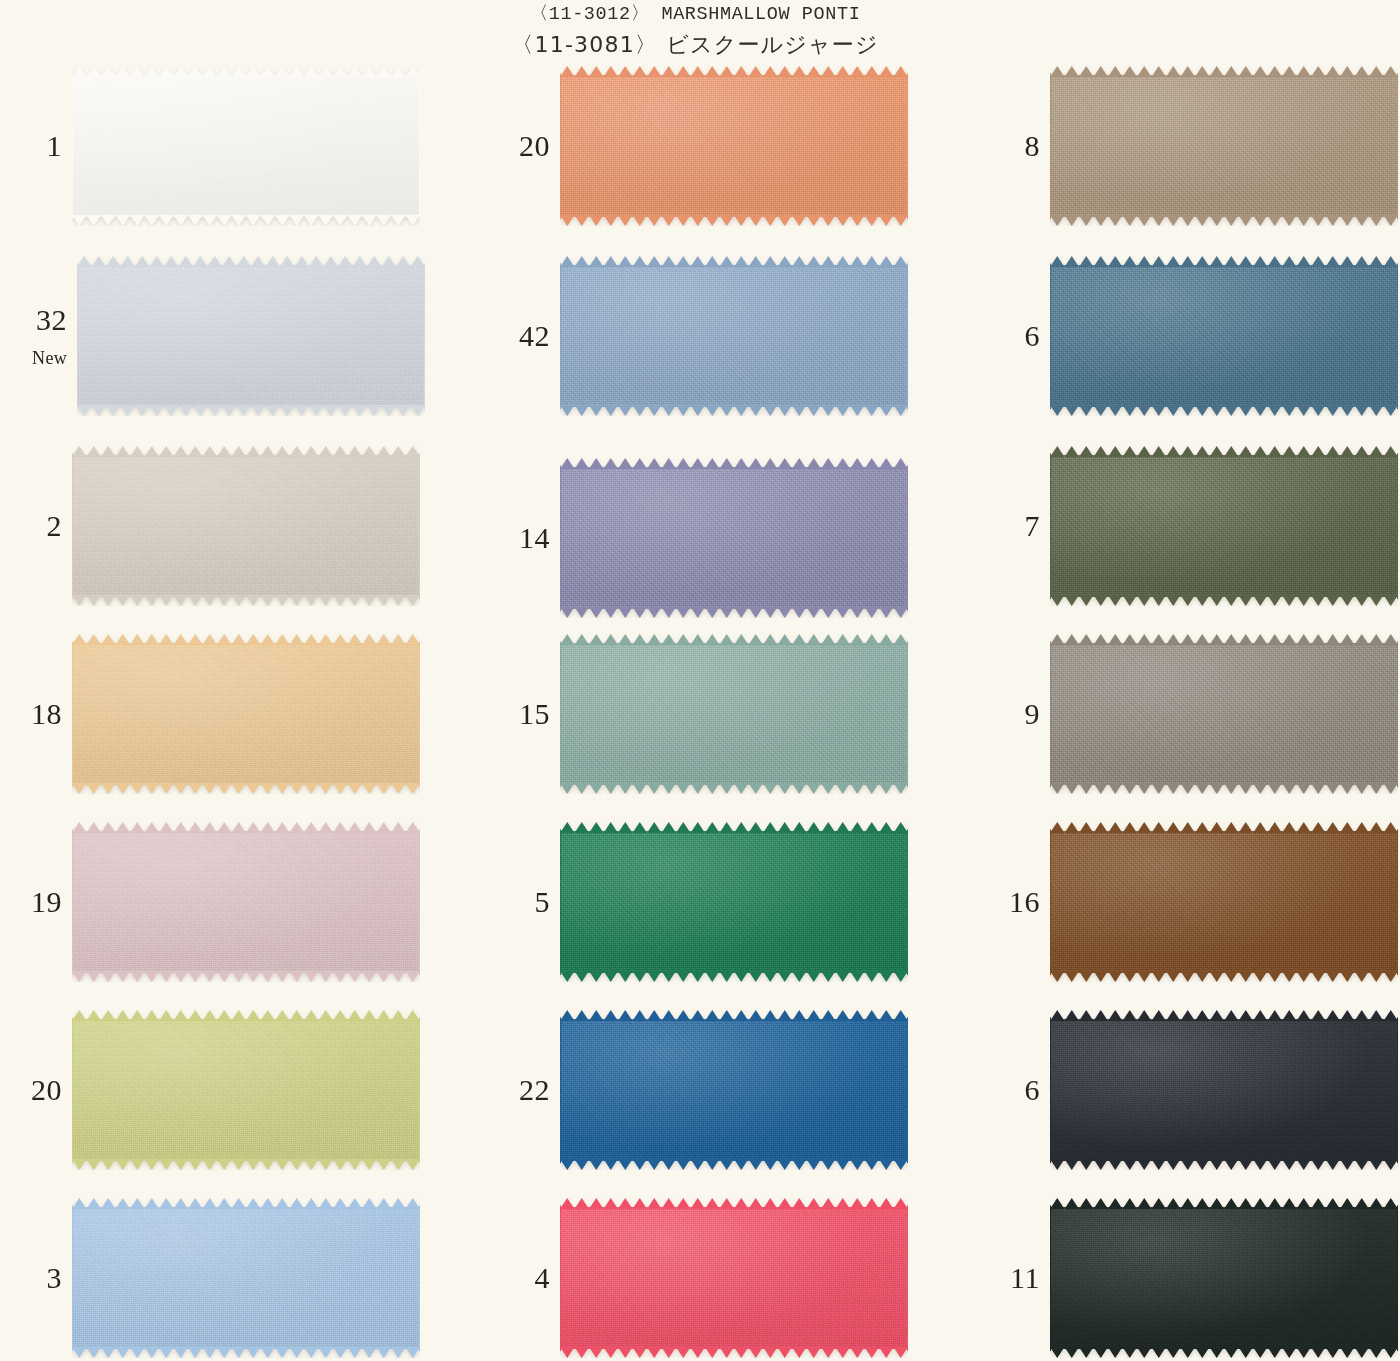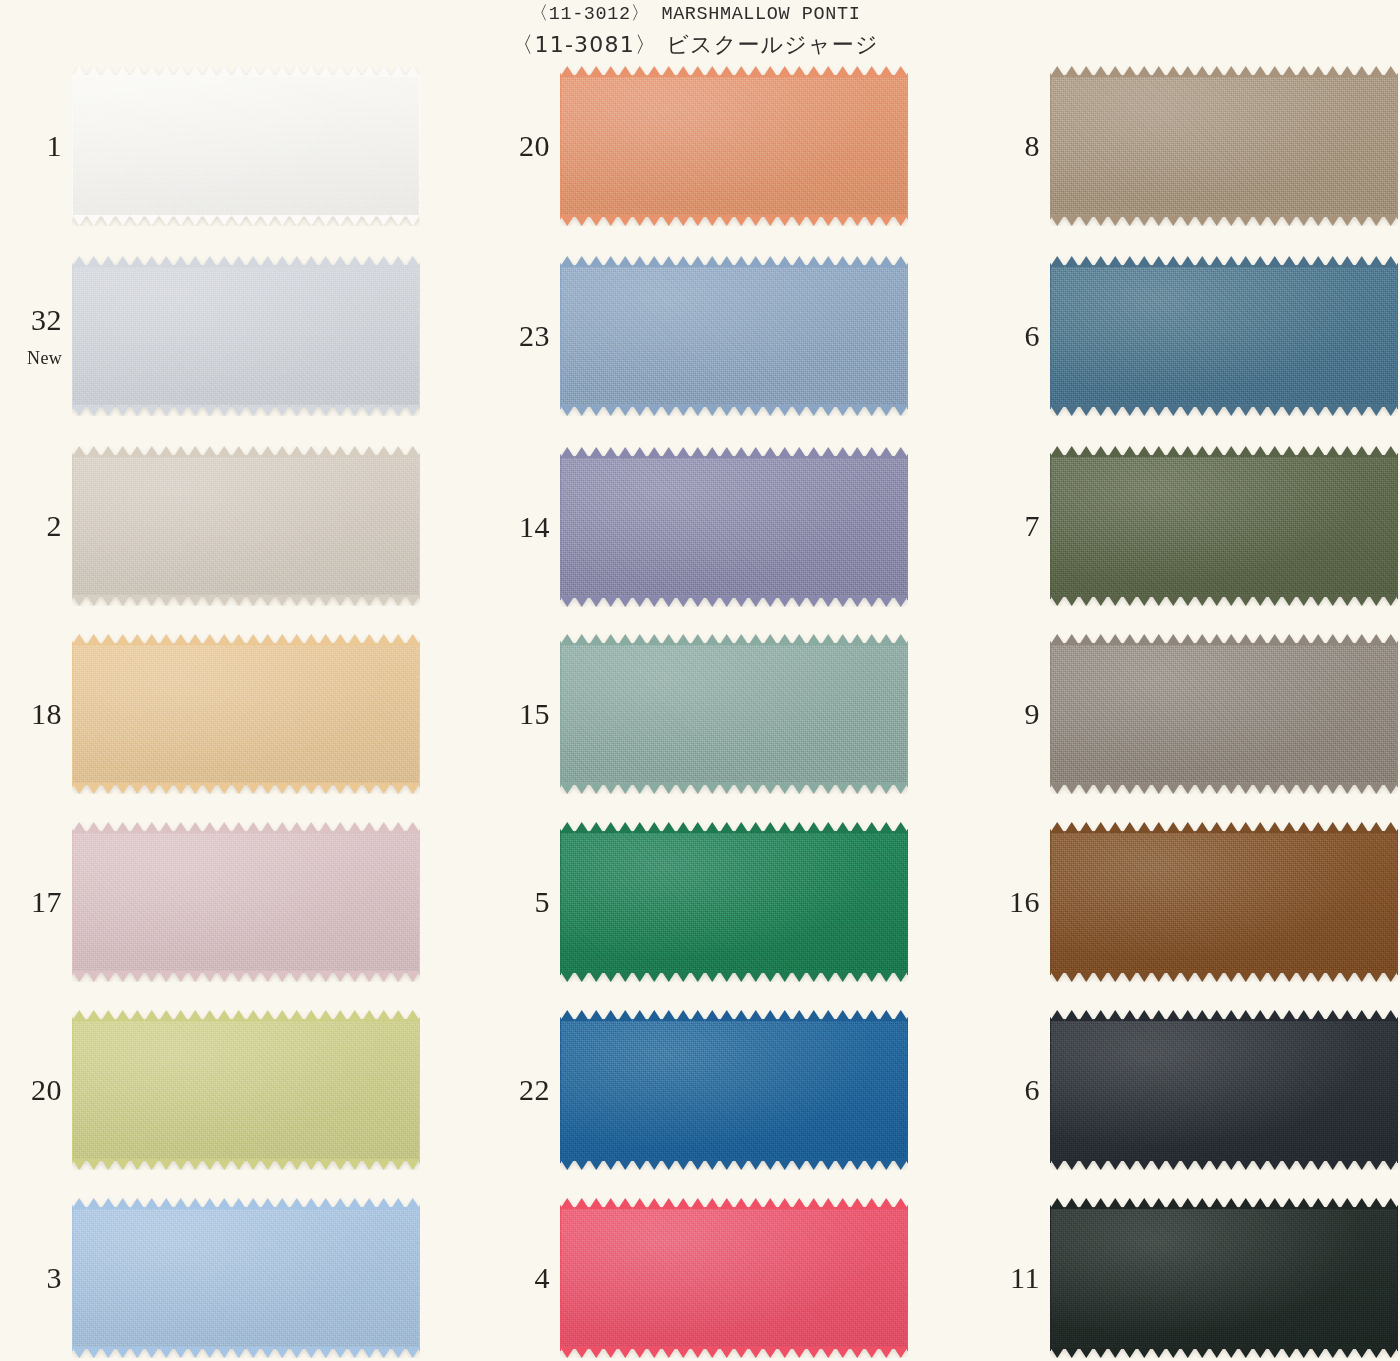--- a/index.html
+++ b/index.html
@@ -196,21 +196,21 @@
               </svg>
             </div>
             <div class="sideZig r">
               <svg viewBox="0 0 7 146" preserveAspectRatio="none">
             <path d="M0,0 L7,6.5 L0,13 L7,19.5 L0,26 L7,32.5 L0,39 L7,45.5 L0,52 L7,58.5 L0,65 L7,71.5 L0,78 L7,84.5 L0,91 L7,97.5 L0,104 L7,110.5 L0,117 L7,123.5 L0,130 L7,136.5 L0,143 L7,149.5 L0,156 L0,146 Z" fill="#fbfaf6"></path>
               </svg>
             </div>
           </div>
         </div>
       </div>
-      <div class="swatch-row" style="top: 250px;">
+      <div class="swatch-row" style="top: 250px; justify-content: center;">
         <div class="swatch-label">
           <span class="num">32</span>
           <span class="sub">New</span>
         </div>
         <div class="swatch">
           <div class="swatch-fabric">
             <div class="fab" style="background: rgb(211, 215, 222);"></div>
             <div class="zig top">
               <svg viewBox="0 0 348 11" preserveAspectRatio="none">
             <path d="M0,11 L7.25,0 L14.5,11 L21.75,0 L29,11 L36.25,0 L43.5,11 L50.75,0 L58,11 L65.25,0 L72.5,11 L79.75,0 L87,11 L94.25,0 L101.5,11 L108.75,0 L116,11 L123.25,0 L130.5,11 L137.75,0 L145,11 L152.25,0 L159.5,11 L166.75,0 L174,11 L181.25,0 L188.5,11 L195.75,0 L203,11 L210.25,0 L217.5,11 L224.75,0 L232,11 L239.25,0 L246.5,11 L253.75,0 L261,11 L268.25,0 L275.5,11 L282.75,0 L290,11 L297.25,0 L304.5,11 L311.75,0 L319,11 L326.25,0 L333.5,11 L340.75,0 L348,11 L348,11 L348,11 L0,11 Z" fill="#d3d7de"></path>
@@ -289,21 +289,21 @@
             <div class="sideZig r">
               <svg viewBox="0 0 7 146" preserveAspectRatio="none">
             <path d="M0,0 L7,6.5 L0,13 L7,19.5 L0,26 L7,32.5 L0,39 L7,45.5 L0,52 L7,58.5 L0,65 L7,71.5 L0,78 L7,84.5 L0,91 L7,97.5 L0,104 L7,110.5 L0,117 L7,123.5 L0,130 L7,136.5 L0,143 L7,149.5 L0,156 L0,146 Z" fill="#ebc894"></path>
               </svg>
             </div>
           </div>
         </div>
       </div>
       <div class="swatch-row" style="top: 816px;">
         <div class="swatch-label">
-          <span class="num">17</span>
+          <span class="num">19</span>
         </div>
         <div class="swatch">
           <div class="swatch-fabric">
             <div class="fab" style="background: rgb(221, 194, 197);"></div>
             <div class="zig top">
               <svg viewBox="0 0 348 11" preserveAspectRatio="none">
             <path d="M0,11 L7.25,0 L14.5,11 L21.75,0 L29,11 L36.25,0 L43.5,11 L50.75,0 L58,11 L65.25,0 L72.5,11 L79.75,0 L87,11 L94.25,0 L101.5,11 L108.75,0 L116,11 L123.25,0 L130.5,11 L137.75,0 L145,11 L152.25,0 L159.5,11 L166.75,0 L174,11 L181.25,0 L188.5,11 L195.75,0 L203,11 L210.25,0 L217.5,11 L224.75,0 L232,11 L239.25,0 L246.5,11 L253.75,0 L261,11 L268.25,0 L275.5,11 L282.75,0 L290,11 L297.25,0 L304.5,11 L311.75,0 L319,11 L326.25,0 L333.5,11 L340.75,0 L348,11 L348,11 L348,11 L0,11 Z" fill="#ddc2c5"></path>
               </svg>
             </div>
             <div class="zig bot">
@@ -411,21 +411,21 @@
             <div class="sideZig r">
               <svg viewBox="0 0 7 146" preserveAspectRatio="none">
             <path d="M0,0 L7,6.5 L0,13 L7,19.5 L0,26 L7,32.5 L0,39 L7,45.5 L0,52 L7,58.5 L0,65 L7,71.5 L0,78 L7,84.5 L0,91 L7,97.5 L0,104 L7,110.5 L0,117 L7,123.5 L0,130 L7,136.5 L0,143 L7,149.5 L0,156 L0,146 Z" fill="#e8936c"></path>
               </svg>
             </div>
           </div>
         </div>
       </div>
       <div class="swatch-row" style="top: 250px;">
         <div class="swatch-label">
-          <span class="num">23</span>
+          <span class="num">42</span>
         </div>
         <div class="swatch">
           <div class="swatch-fabric">
             <div class="fab" style="background: rgb(139, 166, 196);"></div>
             <div class="zig top">
               <svg viewBox="0 0 348 11" preserveAspectRatio="none">
             <path d="M0,11 L7.25,0 L14.5,11 L21.75,0 L29,11 L36.25,0 L43.5,11 L50.75,0 L58,11 L65.25,0 L72.5,11 L79.75,0 L87,11 L94.25,0 L101.5,11 L108.75,0 L116,11 L123.25,0 L130.5,11 L137.75,0 L145,11 L152.25,0 L159.5,11 L166.75,0 L174,11 L181.25,0 L188.5,11 L195.75,0 L203,11 L210.25,0 L217.5,11 L224.75,0 L232,11 L239.25,0 L246.5,11 L253.75,0 L261,11 L268.25,0 L275.5,11 L282.75,0 L290,11 L297.25,0 L304.5,11 L311.75,0 L319,11 L326.25,0 L333.5,11 L340.75,0 L348,11 L348,11 L348,11 L0,11 Z" fill="#8ba6c4"></path>
               </svg>
             </div>
             <div class="zig bot">
@@ -439,21 +439,21 @@
               </svg>
             </div>
             <div class="sideZig r">
               <svg viewBox="0 0 7 146" preserveAspectRatio="none">
             <path d="M0,0 L7,6.5 L0,13 L7,19.5 L0,26 L7,32.5 L0,39 L7,45.5 L0,52 L7,58.5 L0,65 L7,71.5 L0,78 L7,84.5 L0,91 L7,97.5 L0,104 L7,110.5 L0,117 L7,123.5 L0,130 L7,136.5 L0,143 L7,149.5 L0,156 L0,146 Z" fill="#8ba6c4"></path>
               </svg>
             </div>
           </div>
         </div>
       </div>
-      <div class="swatch-row" style="top: 441px;">
+      <div class="swatch-row" style="top: 452px;">
         <div class="swatch-label">
           <span class="num">14</span>
         </div>
         <div class="swatch">
           <div class="swatch-fabric">
             <div class="fab" style="background: rgb(138, 137, 173);"></div>
             <div class="zig top">
               <svg viewBox="0 0 348 11" preserveAspectRatio="none">
             <path d="M0,11 L7.25,0 L14.5,11 L21.75,0 L29,11 L36.25,0 L43.5,11 L50.75,0 L58,11 L65.25,0 L72.5,11 L79.75,0 L87,11 L94.25,0 L101.5,11 L108.75,0 L116,11 L123.25,0 L130.5,11 L137.75,0 L145,11 L152.25,0 L159.5,11 L166.75,0 L174,11 L181.25,0 L188.5,11 L195.75,0 L203,11 L210.25,0 L217.5,11 L224.75,0 L232,11 L239.25,0 L246.5,11 L253.75,0 L261,11 L268.25,0 L275.5,11 L282.75,0 L290,11 L297.25,0 L304.5,11 L311.75,0 L319,11 L326.25,0 L333.5,11 L340.75,0 L348,11 L348,11 L348,11 L0,11 Z" fill="#8a89ad"></path>
               </svg>

